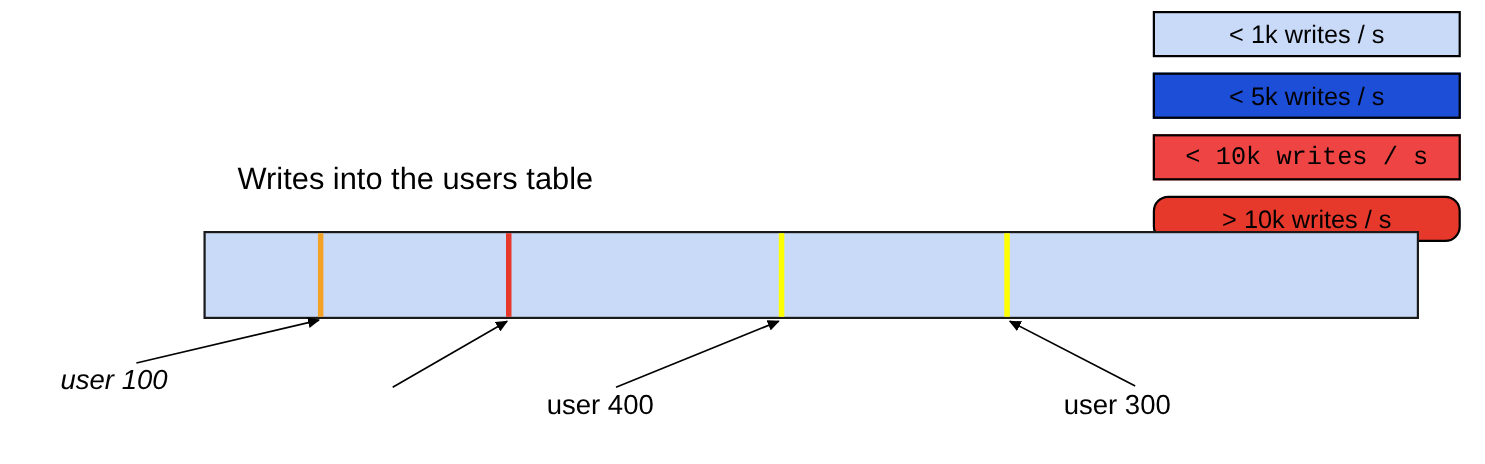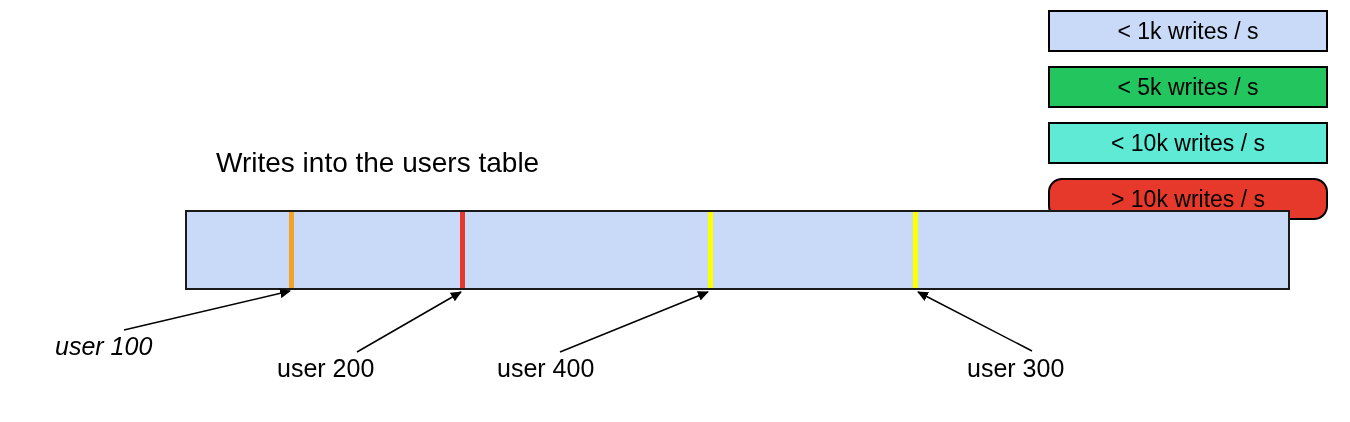--- a/index.html
+++ b/index.html
@@ -75,22 +75,22 @@
 </style>
 </head>
 <body>
 
 <div class="canvas" id="canvas">
 
   <div class="title">Writes into the users table</div>
 
   <div class="legend" id="legend">
       <div class="legend-row" style="background: rgb(201, 218, 248);">&lt; 1k writes / s</div>
-      <div class="legend-row" style="background: #22c55e;">&lt; 5k writes / s</div>
-      <div class="legend-row" style="background: #5eead4;">&lt; 10k writes / s</div>
+      <div class="legend-row" style="background: #1d4ed8;">&lt; 5k writes / s</div>
+      <div class="legend-row" style="background: #ef4444; font-family: Liberation Mono, monospace;">&lt; 10k writes / s</div>
       <div class="legend-row" style="background: rgb(230, 57, 43); border-radius: 14px;">&gt; 10k writes / s</div>
     </div>
 
   <div class="bar" id="bar" style="left: 185px; top: 210px; width: 1105px; height: 80px; background: rgb(201, 218, 248); border-color: rgb(26, 26, 26);">
       <div class="stripe" style="left: 101.5px; background: rgb(244, 162, 38);"></div>
       <div class="stripe" style="left: 272.5px; background: rgb(230, 57, 43);"></div>
       <div class="stripe" style="left: 520.5px; background: rgb(255, 255, 0);"></div>
       <div class="stripe" style="left: 725.5px; background: rgb(255, 255, 0);"></div>
     </div>
 
@@ -100,16 +100,15 @@
         <path d="M0,0 L11,5 L0,10 z" fill="#000"></path>
       </marker>
     </defs>
   <line x1="124" y1="330" x2="290" y2="291" marker-end="url(#arrowhead)"></line>
       <line x1="357" y1="352" x2="461" y2="292" marker-end="url(#arrowhead)"></line>
       <line x1="560" y1="352" x2="708" y2="292" marker-end="url(#arrowhead)"></line>
       <line x1="1032" y1="351" x2="918" y2="292" marker-end="url(#arrowhead)"></line>
     </svg>
 
 <div class="user-label" style="left: 55px; top: 332px; font-style: italic;">user 100</div>
-    <div class="user-label" style="left: 277px; top: 354px;">user 200</div>
     <div class="user-label" style="left: 497px; top: 354px;">user 400</div>
     <div class="user-label" style="left: 967px; top: 354px;">user 300</div>
   </div>
 
 </body></html>

